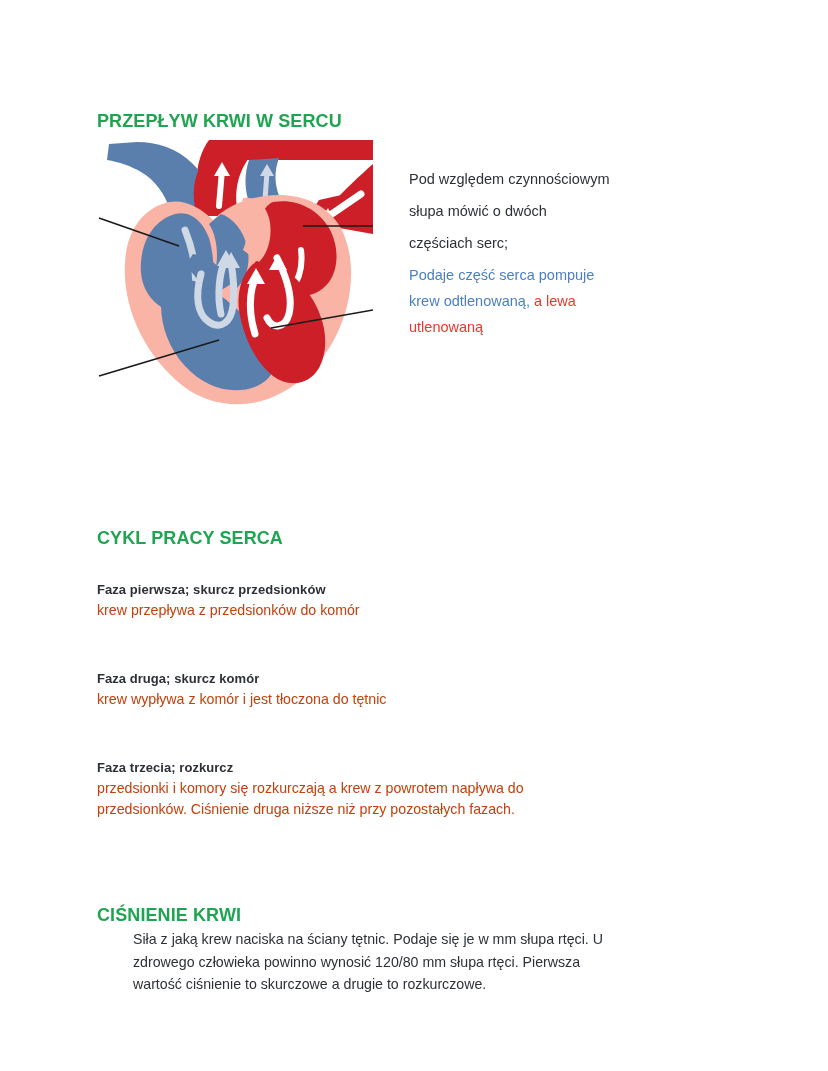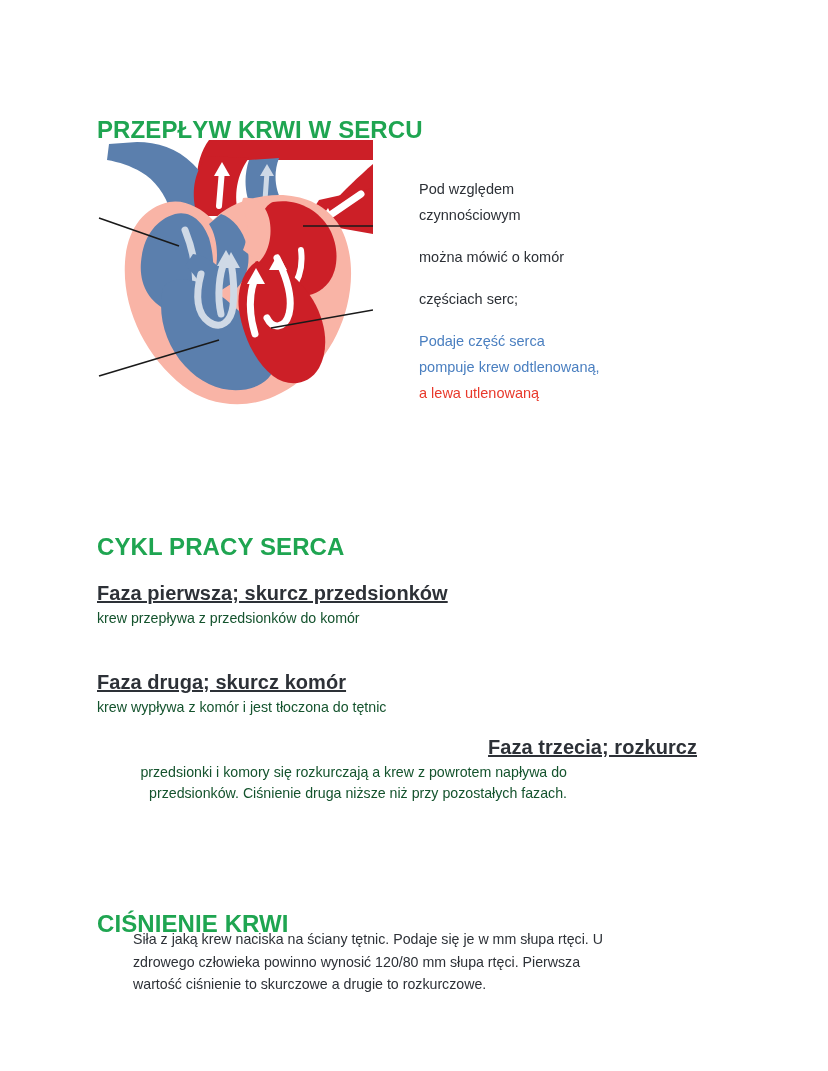--- a/index.html
+++ b/index.html
@@ -19,21 +19,21 @@
   .page {
     position: absolute;
     inset: 0;
     background: #ffffff;
   }
 
   
   .section-heading {
     position: absolute;
     left: 97px;
-    font-size: 24px;
+    font-size: 18px;
     font-weight: bold;
     letter-spacing: 0.1px;
     color: #1fa551;
     white-space: nowrap;
   }
   #heading-blood-flow { top: 96px; }
   #heading-cardiac-cycle { top: 513px; }
   #heading-blood-pressure { top: 890px; }
 
   
@@ -49,49 +49,48 @@
   
   .side-text {
     position: absolute;
     left: 403px;
     top: 160px;
     width: 215px;
     font-size: 14.5px;
     line-height: 26px;
     color: #2d3137;
   }
-  .side-text p { margin: 16px; }
+  .side-text p { margin: 6px; }
   .side-text p.gap { margin-top: 6px; }
   .txt-blue { color: #4a7fc0; }
   .txt-red  { color: #e8392b; }
 
   
   .phase {
     position: absolute;
     left: 97px;
     width: 600px;
   }
   .phase h3 {
     margin: 0 0 3px 0;
-    font-size: 20px;
+    font-size: 13px;
     font-weight: bold;
     color: #2d3137;
     letter-spacing: 0.05px;
-    text-decoration: underline;
   }
   .phase p {
     margin: 0;
     font-size: 14.2px;
     line-height: 21px;
-    color: #14532d;
+    color: #c2410c;
     max-width: 470px;
   }
   #phase-1 { top: 582px; }
   #phase-2 { top: 671px; }
-  #phase-3 { top: 736px; text-align: right; }
+  #phase-3 { top: 760px; }
 
   
   .pressure-text {
     position: absolute;
     left: 97px;
     top: 928px;
     width: 488px;
     font-size: 14.2px;
     line-height: 22.5px;
     color: #2d3137;
@@ -236,21 +235,21 @@
         <line x1="2" y1="80" x2="82" y2="108"></line>
         <line x1="2" y1="238" x2="122" y2="202"></line>
         <line x1="206" y1="88" x2="276" y2="88"></line>
         <line x1="174" y1="190" x2="276" y2="172"></line>
       </g>
     </svg>
   </div>
 
   <div class="side-text">
     <p>Pod względem czynnościowym</p>
-    <p>można mówić o komór</p>
+    <p>słupa mówić o dwóch</p>
     <p>częściach serc;</p>
     <p class="gap"><span class="txt-blue">Podaje część serca pompuje krew odtlenowaną</span><span class="txt-blue">, </span><span class="txt-red">a lewa utlenowaną</span></p>
   </div>
 
   <h2 class="section-heading" id="heading-cardiac-cycle">CYKL PRACY SERCA</h2>
 
   <div class="phase" id="phase-1">
     <h3>Faza pierwsza; skurcz przedsionków</h3>
     <p>krew przepływa z przedsionków do komór</p>
   </div>

